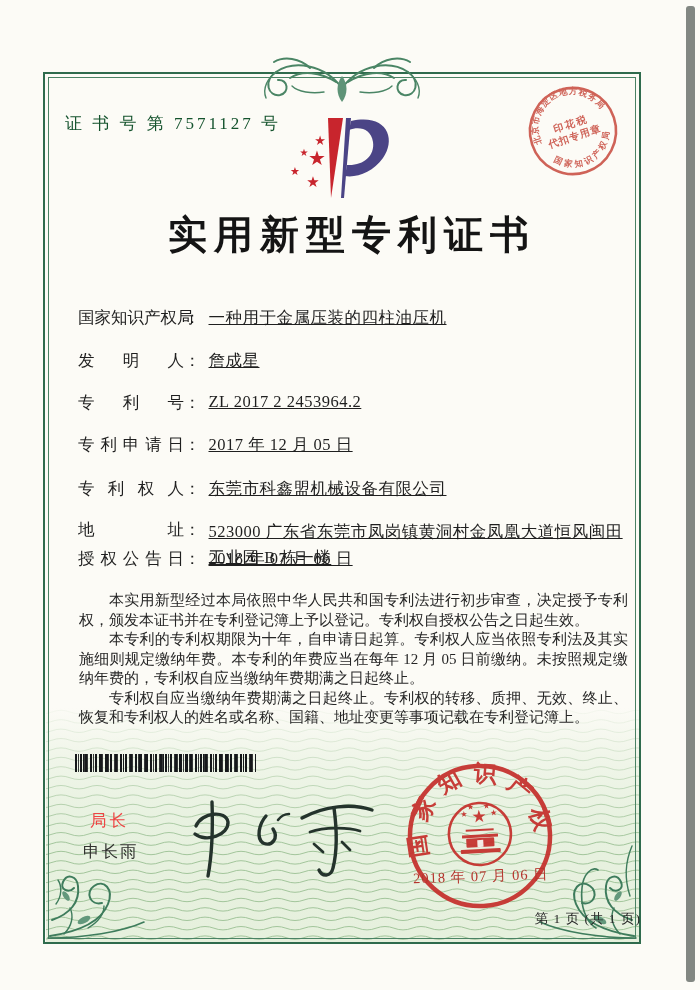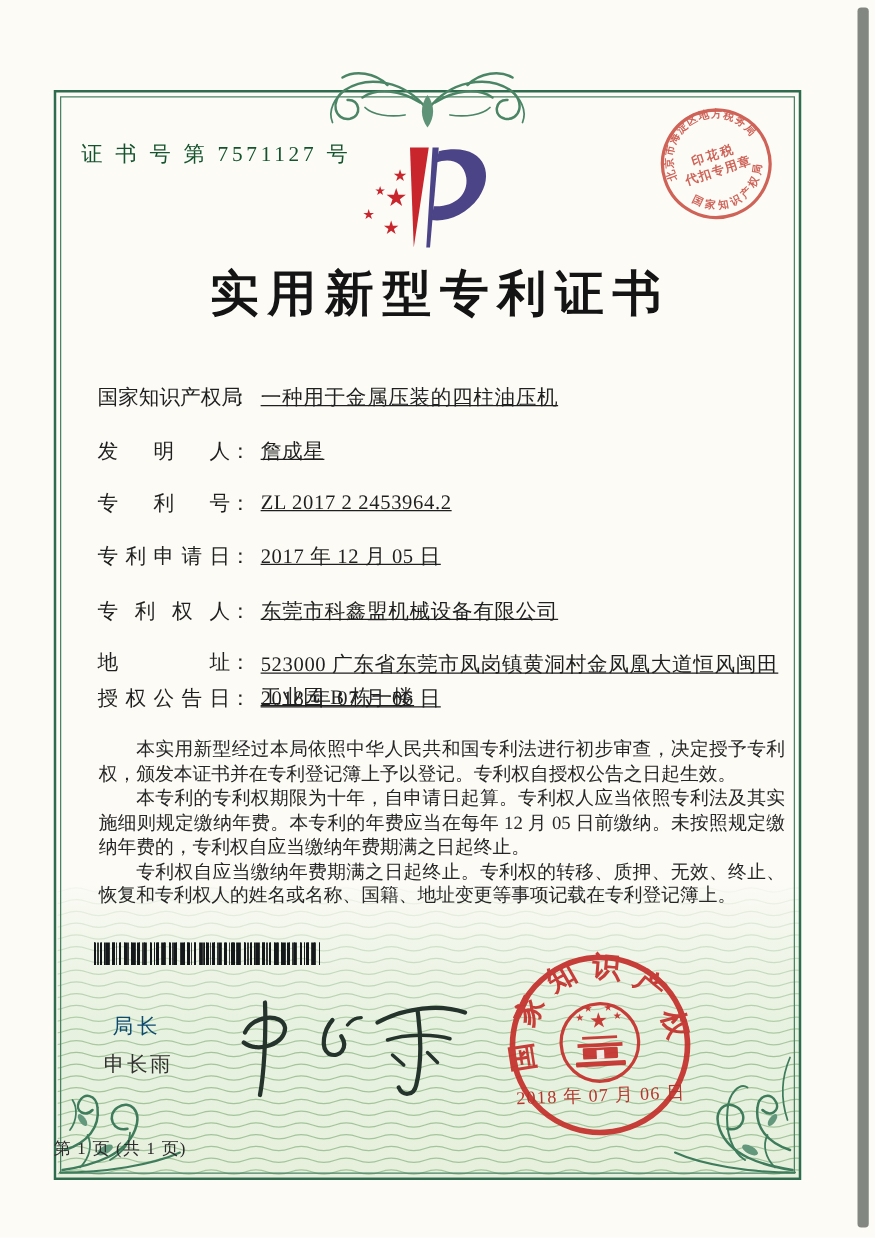--- a/index.html
+++ b/index.html
@@ -22,27 +22,27 @@
   .fvalue { display:inline-block; margin-left:8px; vertical-align:top; letter-spacing:.5px;text-decoration:underline; }
   .fvalue.wrap { white-space:normal; width:418px; line-height:26px; }
   .grant-right { position:absolute; left:318px; top:0; white-space:nowrap; }
   .paras { position:absolute; left:79px; top:591px; width:549px; font-size:15px; line-height:19.5px; text-align:justify; color:#262626; }
   .paras p { text-indent:2em; }
   .barcode { position:absolute; left:75px; top:754px; width:181px; height:18px;
     background:
       repeating-linear-gradient(90deg,#15181a 0 2px,rgba(0,0,0,0) 2px 5px),
       repeating-linear-gradient(90deg,#15181a 0 1px,rgba(0,0,0,0) 1px 8px),
       repeating-linear-gradient(90deg,rgba(20,22,24,.85) 0 1px,rgba(0,0,0,0) 1px 3px); }
-  .signer-title { position:absolute; left:90px; top:810px; font-size:16.5px; letter-spacing:3px; color:#0c4a6e; }
+  .signer-title { position:absolute; left:90px; top:810px; font-size:16.5px; letter-spacing:3px; color:#ef4444; }
   .signer-name { position:absolute; left:83px; top:841px; font-size:16.5px; letter-spacing:2px; color:#30302e; }
   .signature { position:absolute; left:182px; top:790px; }
   .grant-seal { position:absolute; left:394px; top:750px; width:172px; height:172px; opacity:.93; }
   .seal-date { position:absolute; left:413px; top:867px; font-size:14.5px; color:#b5352d; letter-spacing:1px; white-space:nowrap; transform:rotate(-2deg); }
   .tax-stamp { position:absolute; left:522px; top:80px; width:102px; height:102px; opacity:.88; }
-  .footer { position:absolute; left:43px; top:910px; width:598px; text-align:left; font-size:13.5px; color:#2b2b2b; letter-spacing:1px; }
+  .footer { position:absolute; left:43px; top:910px; width:598px; text-align:right; font-size:13.5px; color:#2b2b2b; letter-spacing:1px; }
   .orn { position:absolute; }
   svg text { font-family:"Liberation Serif","DejaVu Serif",serif; }
 </style>
 </head>
 <body>
 
 <div class="paper">
 
   <div class="guilloche">
     <svg id="waves-svg" width="594" height="234">

